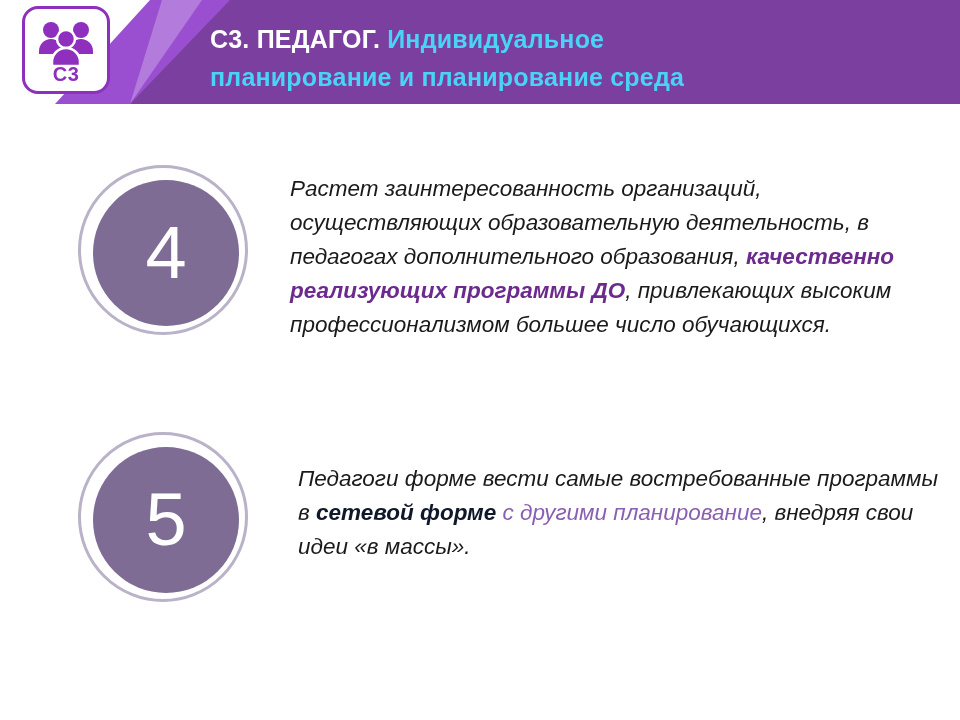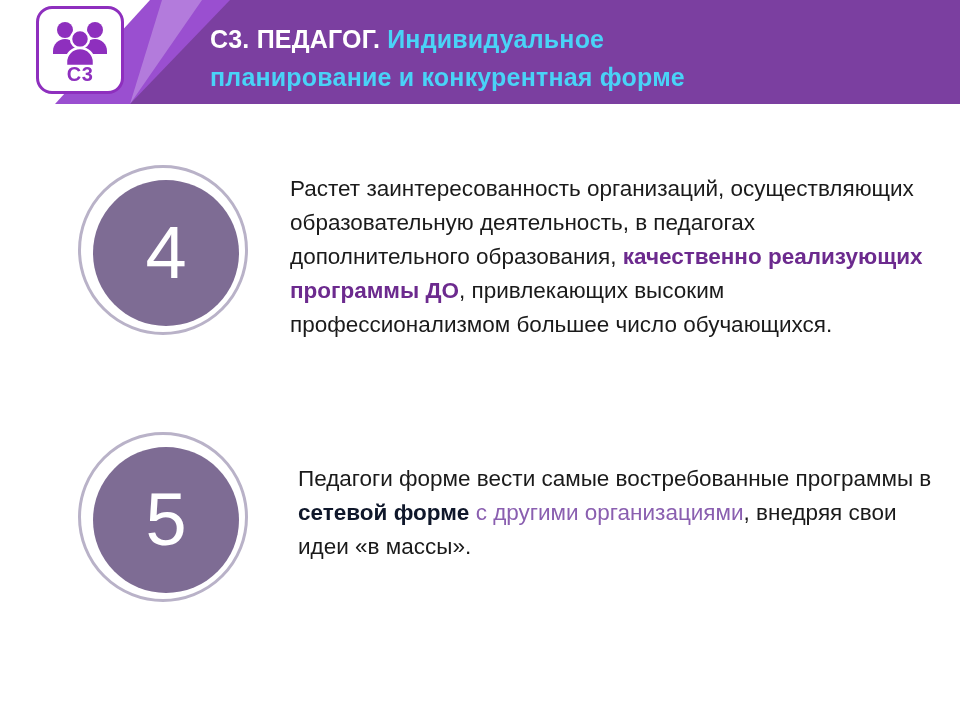--- a/index.html
+++ b/index.html
@@ -86,21 +86,20 @@
   .logo {
     position: absolute;
     left: 22px;
     top: 6px;
     width: 88px;
     height: 88px;
     border: 3px solid #8e2fbe;
     border-radius: 16px;
     background: #ffffff;
     box-sizing: border-box;
-    margin-left: 14px;
   }
   .logo-svg {
     position: absolute;
     left: 0;
     top: 0;
   }
   .logo-label {
     position: absolute;
     left: 0;
     right: 0;
@@ -139,20 +138,21 @@
     font-weight: normal;
     font-family: "Liberation Sans", sans-serif;
   }
 
   .para {
     position: absolute;
     color: #1a1a1a;
     font-size: 22.5px;
     line-height: 34px;
     font-family: "Liberation Sans", sans-serif;
+    font-style: italic;
   }
   .para b.hl-purple {
     color: #6c2a8e;
     font-weight: bold;
   }
   .para b.hl-purple2 {
     color: #0f172a;
     font-weight: bold;
   }
   .para span.hl-soft {
@@ -173,21 +173,21 @@
 <div class="slide">
 
   <div class="header">
     <div class="header-band-dark"></div>
     <div class="header-band-light"></div>
     <div class="header-diag-accent"></div>
     <div class="header-diag-white"></div>
 
     <div class="header-title">
       <span>С3. ПЕДАГОГ.</span><span class="t-hl"> Индивидуальное</span><br>
-      <span class="t-hl">планирование и конкурентная  форме</span>
+      <span class="t-hl">планирование и планирование  среда</span>
     </div>
   </div>
 
   <div class="logo">
     <svg class="logo-svg" width="82" height="82" viewBox="0 0 82 82">
       <g fill="#8e2fbe">
         <circle cx="26" cy="21" r="8"></circle>
         <path d="M14 42c0-7 5.5-12 12-12s12 5 12 12v3H14z"></path>
         <circle cx="56" cy="21" r="8"></circle>
         <path d="M44 42c0-7 5.5-12 12-12s12 5 12 12v3H44z"></path>
@@ -206,16 +206,16 @@
   <div class="para" id="item-1-text">
     <span>Растет заинтересованность организаций, осуществляющих образовательную деятельность, в педагогах дополнительного образования, </span><b class="hl-purple">качественно реализующих программы ДО</b><span>, привлекающих высоким профессионализмом большее число обучающихся.</span>
   </div>
 
   <div class="badge" id="item-2-badge">
     <div class="badge-inner">
       <span class="badge-num">5</span>
     </div>
   </div>
   <div class="para" id="item-2-text">
-    <span>Педагоги форме вести самые востребованные программы в </span><b class="hl-purple2">сетевой форме</b><span class="hl-soft"> с другими организациями</span><span>, внедряя свои идеи «в массы».</span>
+    <span>Педагоги форме вести самые востребованные программы в </span><b class="hl-purple2">сетевой форме</b><span class="hl-soft"> с другими планирование</span><span>, внедряя свои идеи «в массы».</span>
   </div>
 
 </div>
 
 </body></html>

